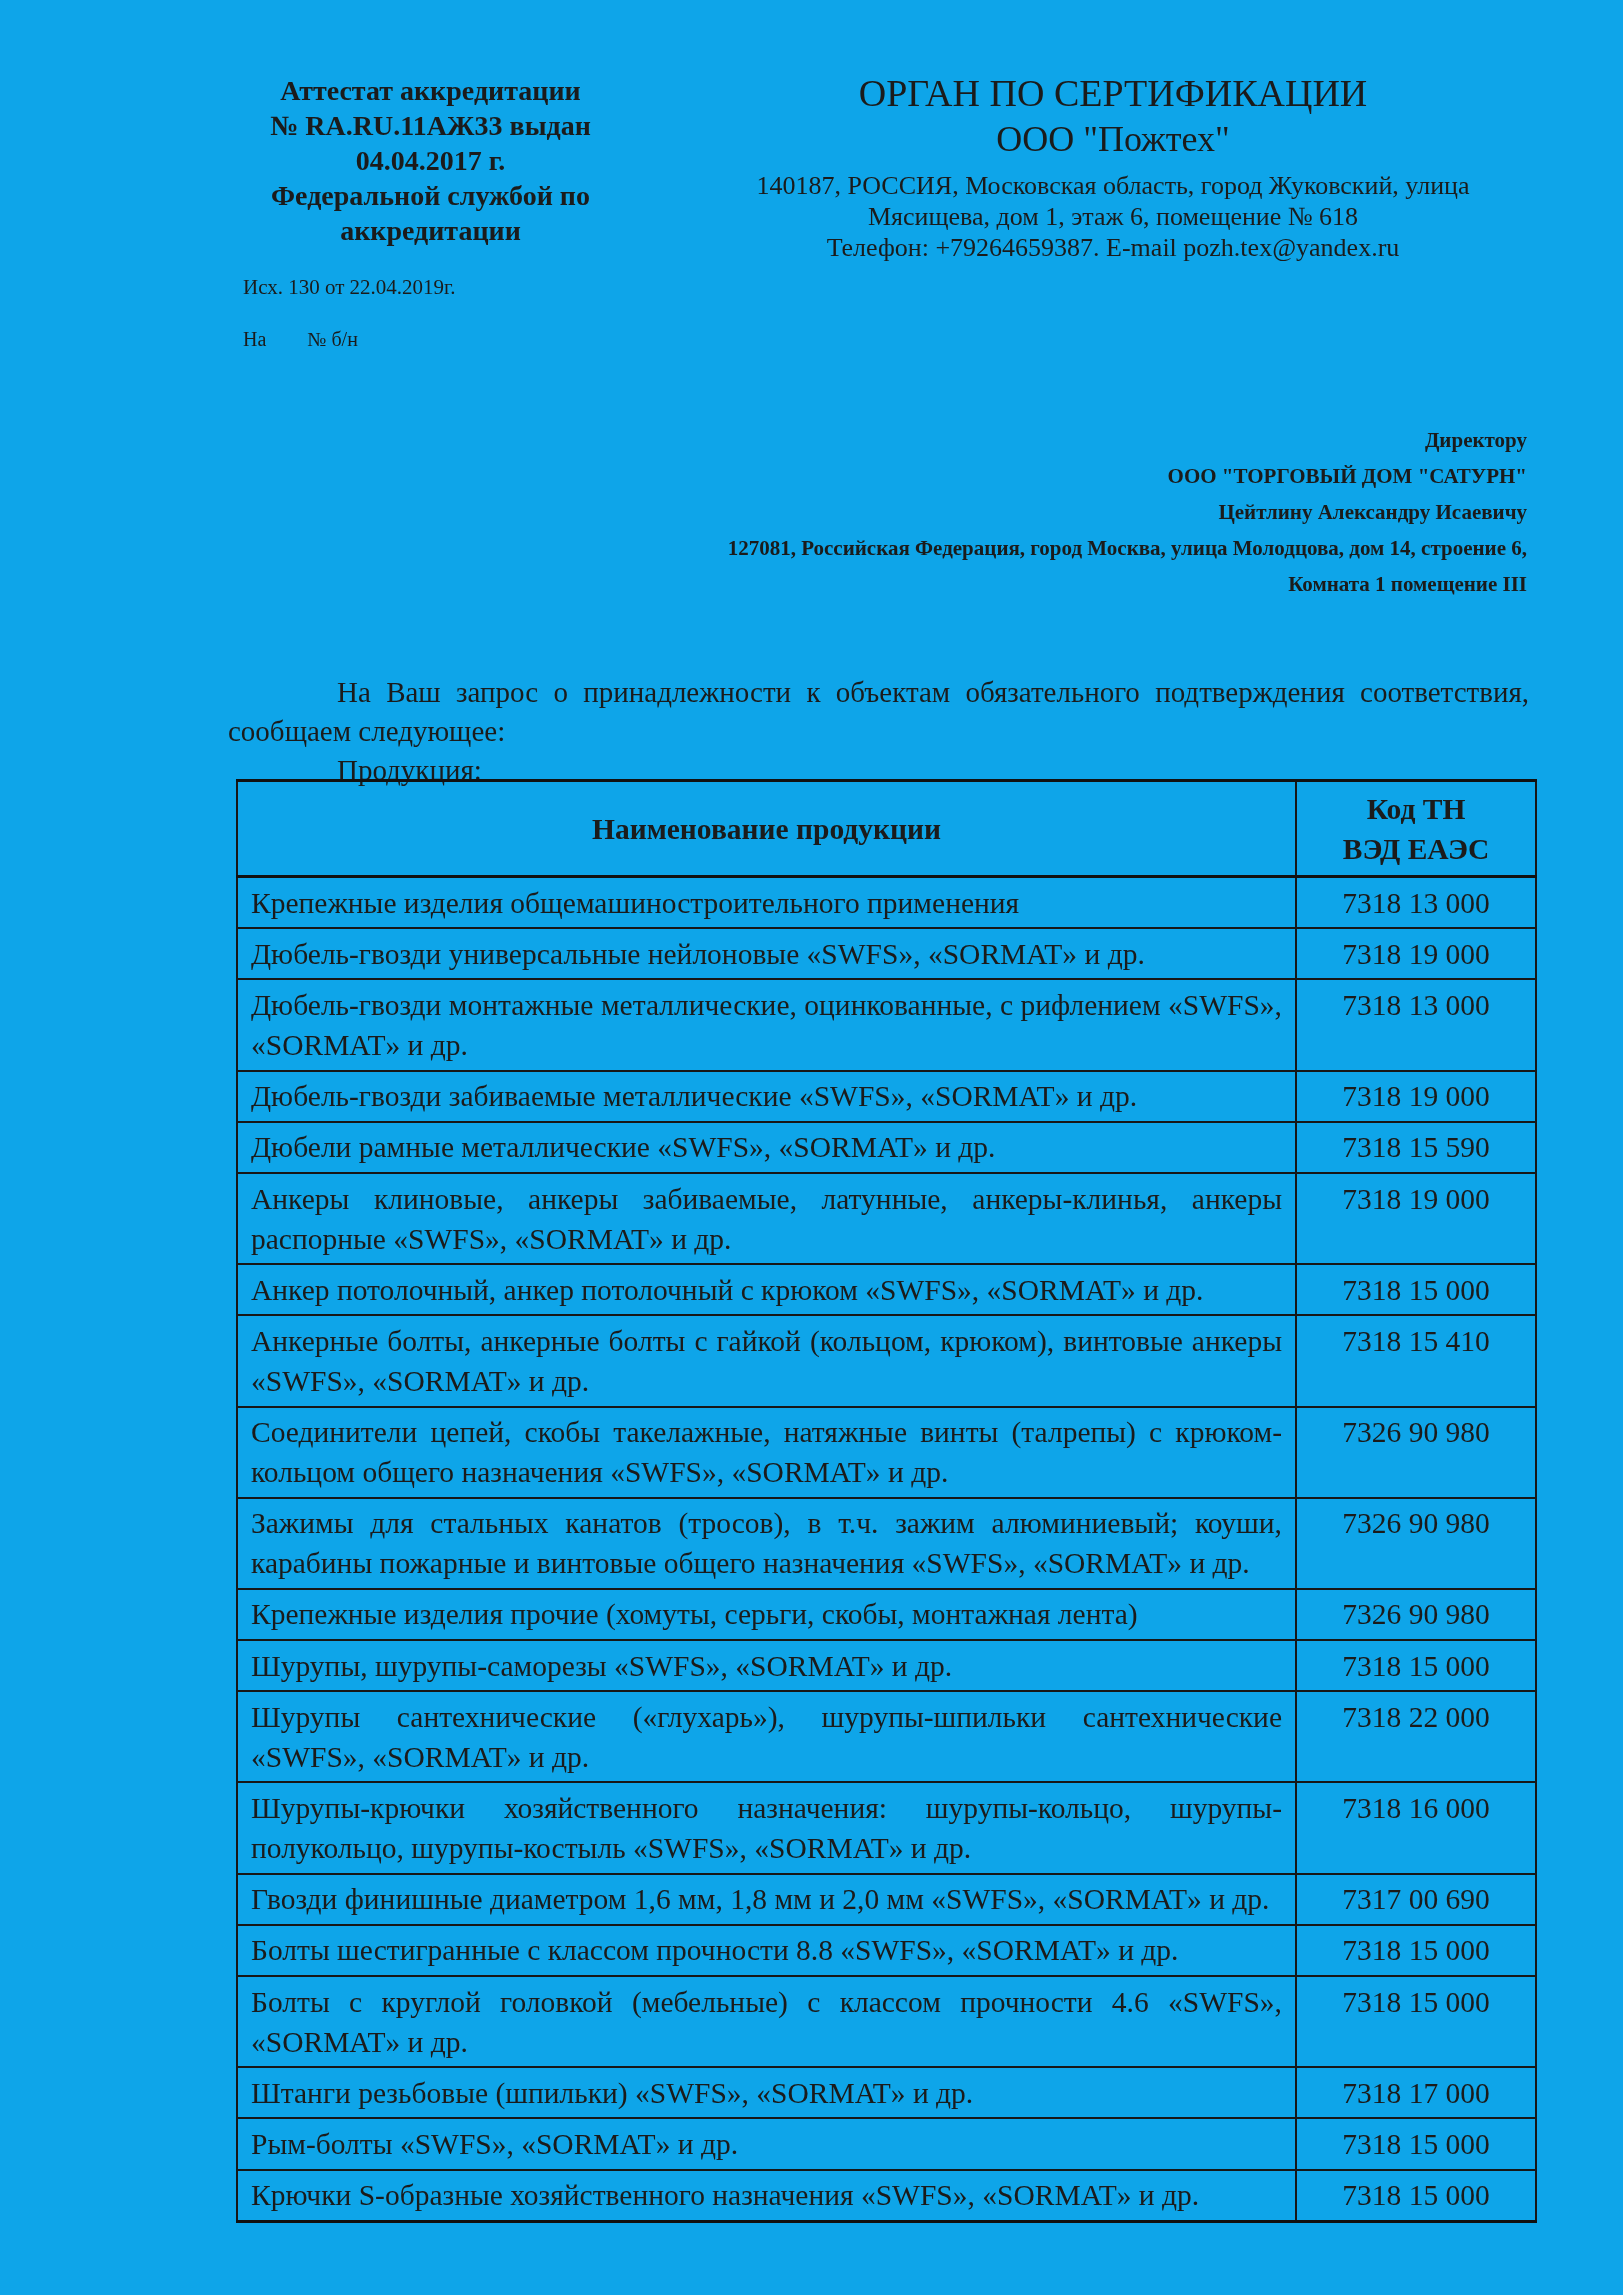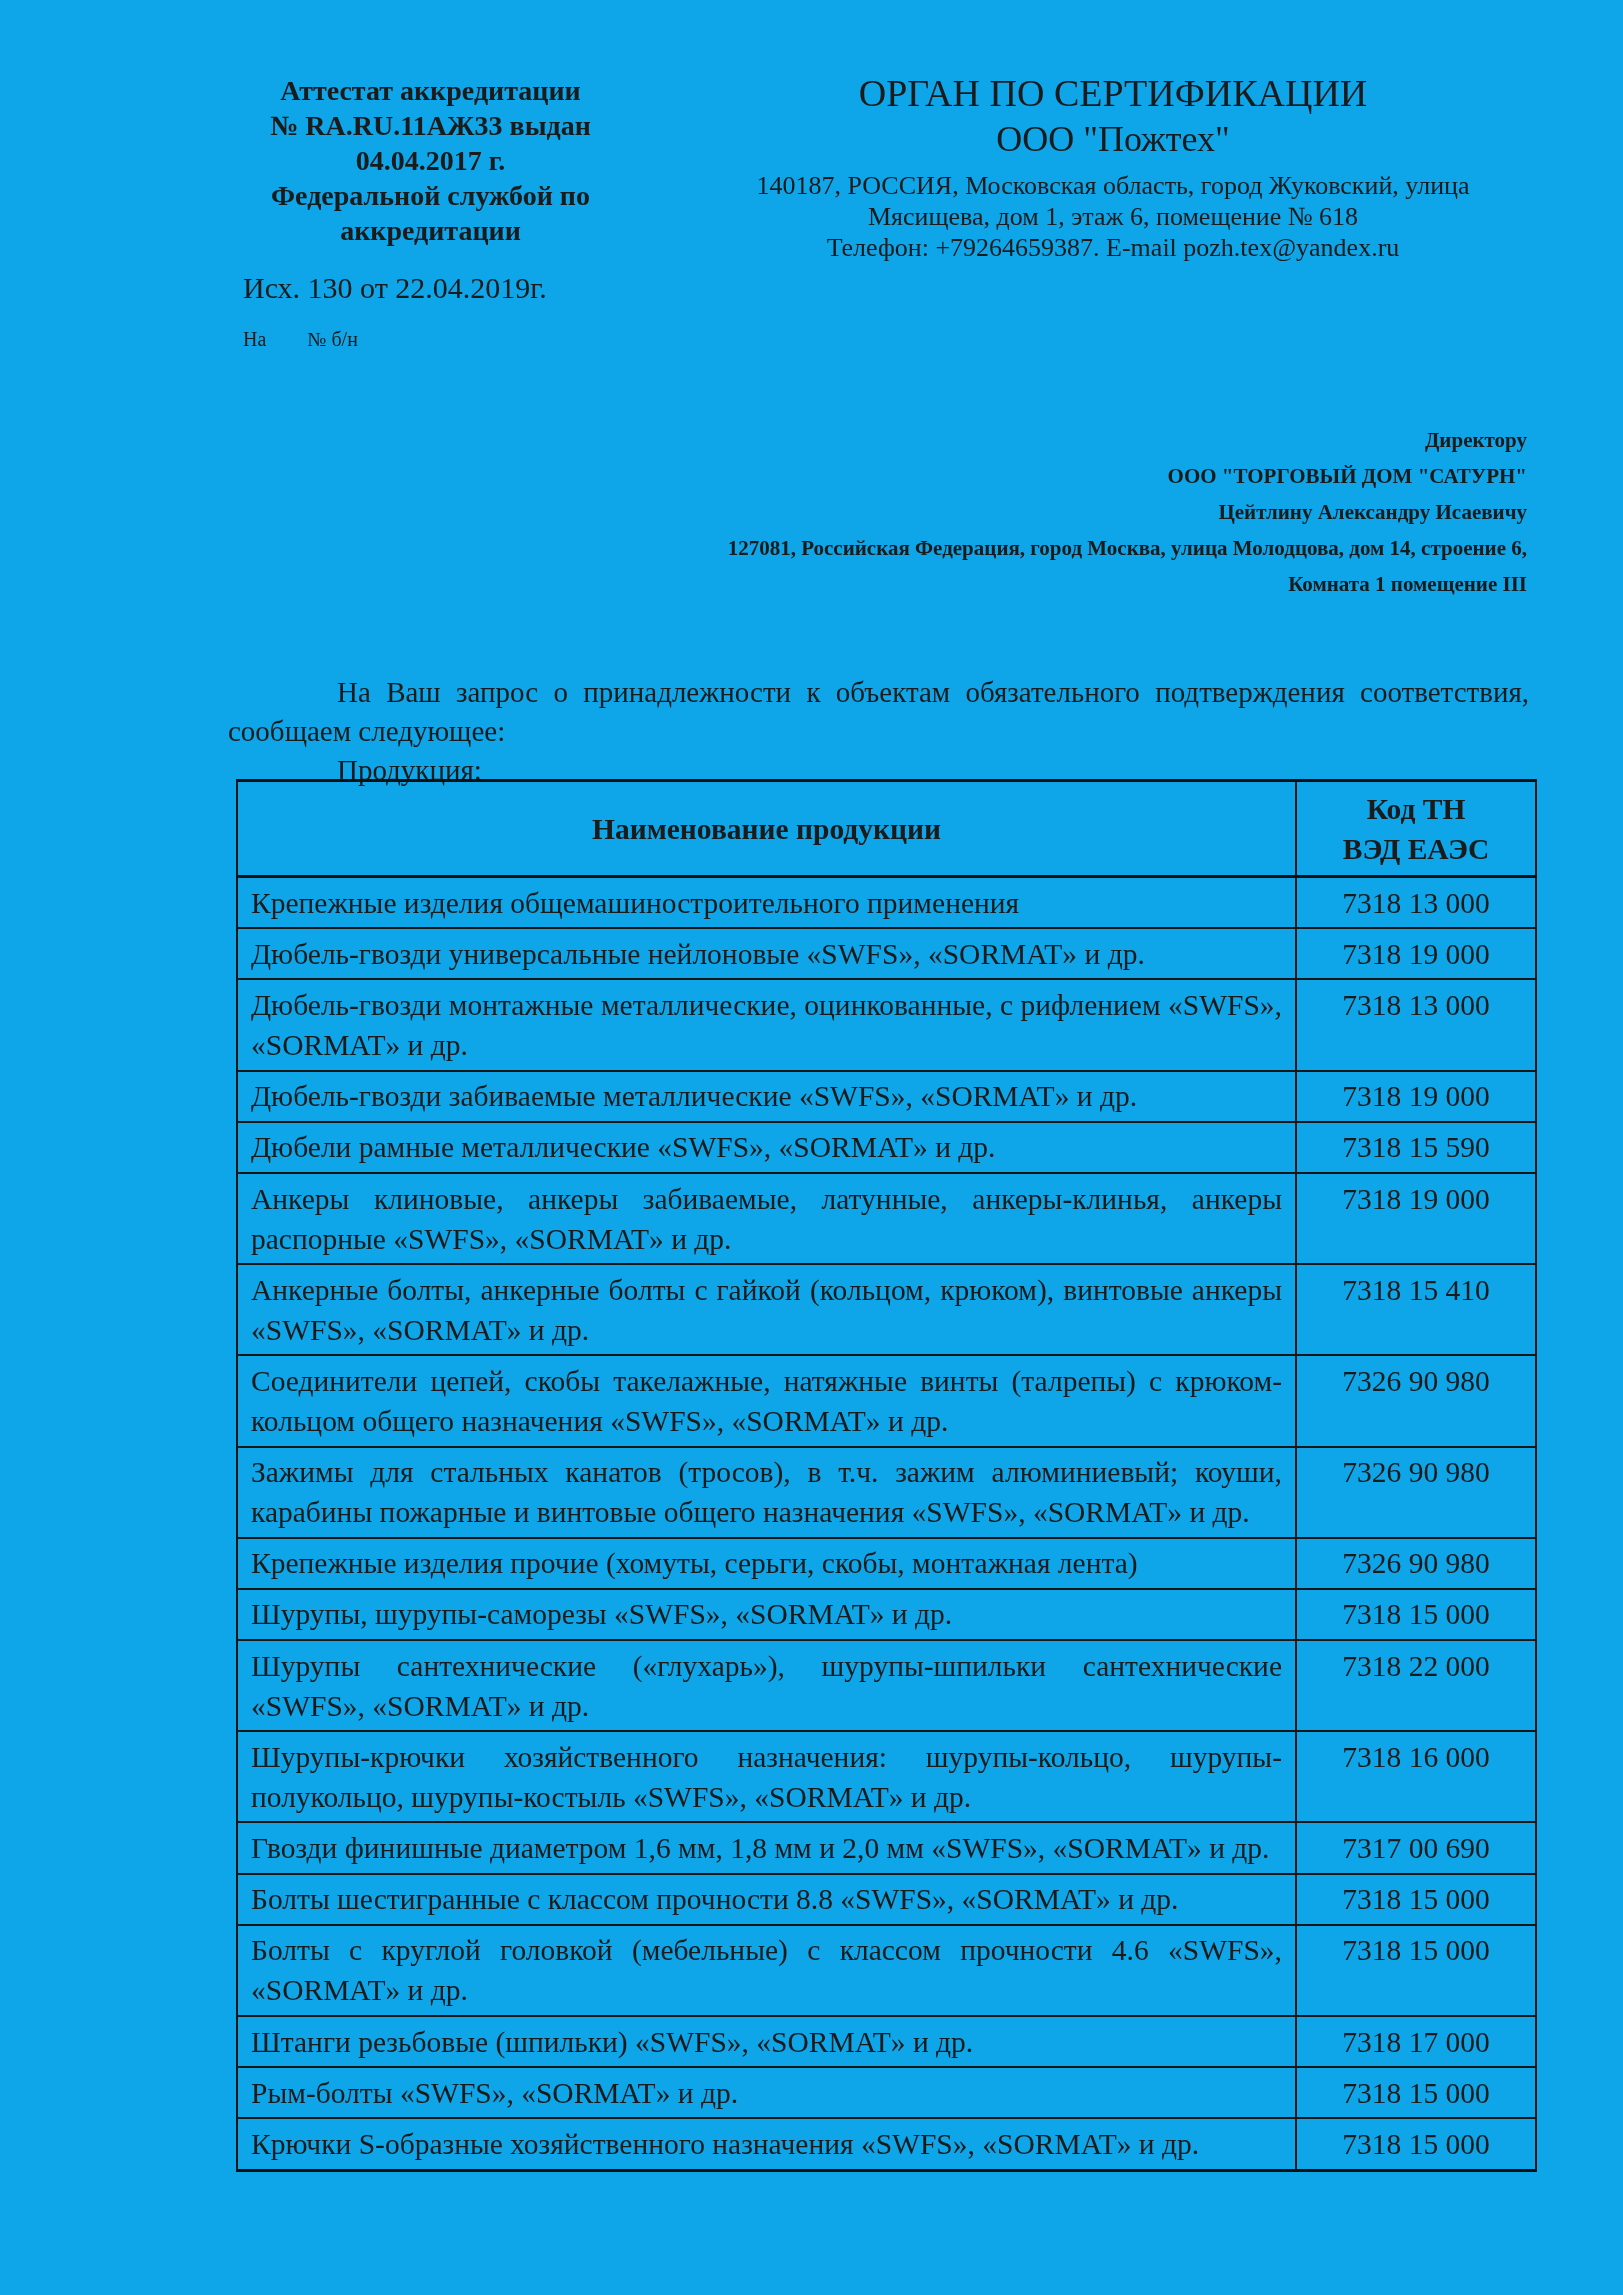--- a/index.html
+++ b/index.html
@@ -18,21 +18,21 @@
   .accred {
     position: absolute;
     left: 247px; top: 73px; width: 367px;
     font-size: 28px; font-weight: bold;
     line-height: 35px; text-align: center;
   }
 
   .outgoing-ref {
     position: absolute;
     left: 243px; top: 270px;
-    font-size: 30px; line-height: 35px;
+    font-size: 21px; line-height: 35px;
   }
   .incoming-ref {
     position: absolute;
     left: 243px; top: 322px;
     font-size: 20px; line-height: 35px; text-align: right;
   }
   .incoming-ref .ref-value { margin-left: 41px; }
 
   
   .org {
@@ -173,20 +173,24 @@
     <tr>
       <td class="name-cell">Дюбели рамные металлические «SWFS», «SORMAT» и др.</td>
       <td class="code-cell">7318 15 590</td>
     </tr>
 
     <tr>
       <td class="name-cell">Анкеры клиновые, анкеры забиваемые, латунные, анкеры-клинья, анкеры распорные «SWFS», «SORMAT» и др.</td>
       <td class="code-cell">7318 19 000</td>
     </tr>
 
+    <tr>
+      <td class="name-cell">Анкер потолочный, анкер потолочный с крюком «SWFS», «SORMAT» и др.</td>
+      <td class="code-cell">7318 15 000</td>
+    </tr>
 
     <tr>
       <td class="name-cell">Анкерные болты, анкерные болты с гайкой (кольцом, крюком), винтовые анкеры «SWFS», «SORMAT» и др.</td>
       <td class="code-cell">7318 15 410</td>
     </tr>
 
     <tr>
       <td class="name-cell">Соединители цепей, скобы такелажные, натяжные винты (талрепы) с крюком-кольцом общего назначения «SWFS», «SORMAT» и др.</td>
       <td class="code-cell">7326 90 980</td>
     </tr>

